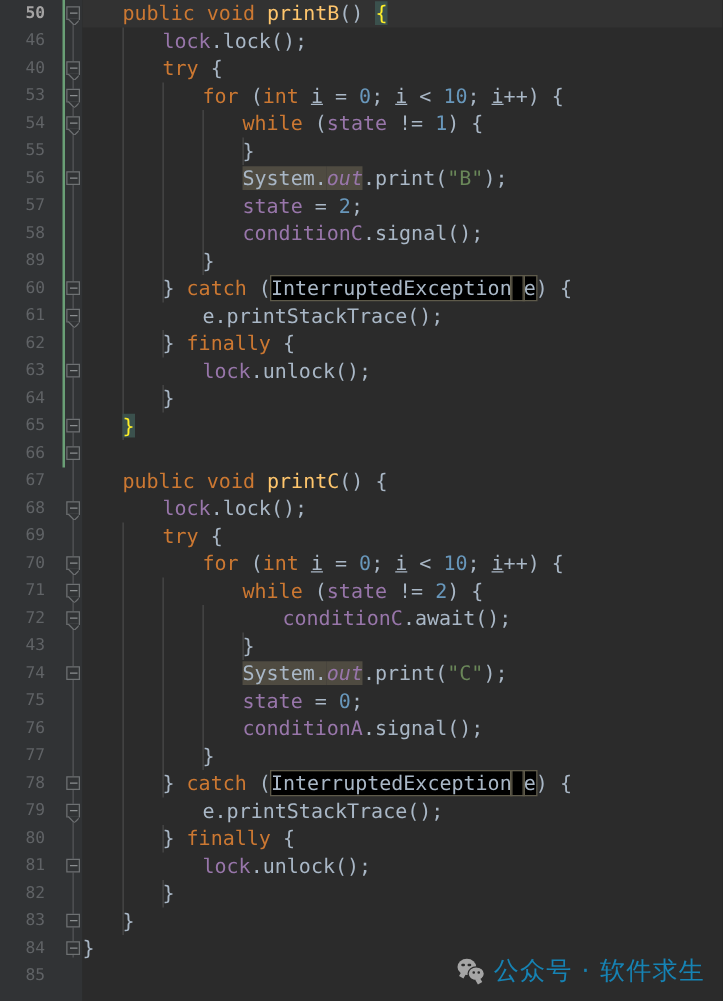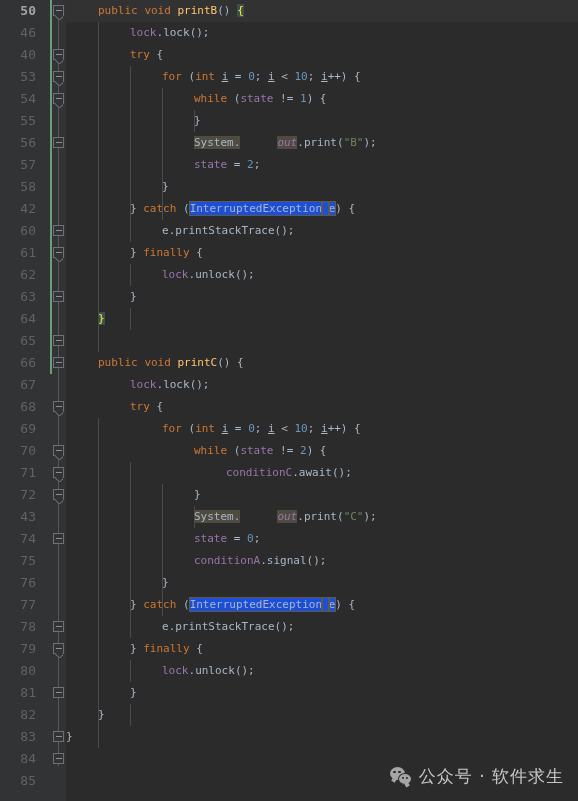--- a/index.html
+++ b/index.html
@@ -132,45 +132,45 @@
   .code-lines {
     position: absolute;
     left: 0; top: 0;
     right: 0;
   }
   .cline {
     height: 22px;
     line-height: 22px;
     white-space: pre;
     font-family: "DejaVu Sans Mono", monospace;
-    font-size: 11px;
+    font-size: 16px;
     color: #a9b7c6;
     padding-left: 32px;
     box-sizing: border-box;
   }
 
   
   .kw   { color: #cc7832; }
   .num  { color: #6897bb; }
   .str  { color: #6a8759; }
   .fld  { color: #9876aa; }
   .mname{ color: #ffc66d; }
   .plain{ color: #a9b7c6; }
-  .stat { color: #9876aa; font-style: italic; margin-left: 37px; }
+  .stat { color: #9876aa; font-style: italic; }
   .cls  { color: #a9b7c6; }
   .lvar { color: #a9b7c6; text-decoration: underline; }
   .brace-match {
     color: #ffef28;
     background: #3b514d;
   }
   .hl-search {
     background: #4f4b41;
   }
   .hl-box {
-    background: #1d4ed8;
+    background: #000000;
     outline: 1px solid #5e5a4a;
   }
 
   
   .watermark {
     position: absolute;
     right: 14px;
     bottom: 14px;
     display: flex;
     align-items: center;
@@ -213,43 +213,43 @@
     background: #d4d4d4;
     transform: rotate(-30deg);
   }
   .wechat-icon .eye {
     position: absolute;
     width: 2.3px; height: 2.3px;
     border-radius: 50%;
     background: #2b2b2b;
   }
   .wm-text {
-    color: #ffffff;
+    color: #0ea5e9;
     font-family: "DejaVu Sans", sans-serif;
-    font-size: 17px;
+    font-size: 20px;
     letter-spacing: 1px;
   }
 </style>
 </head>
 <body>
 
 <div id="editor">
 
   <div class="gutter">
     <div class="gutter-numbers" id="gutter-numbers">
         <div class="lnum active">50</div>
         <div class="lnum">46</div>
         <div class="lnum">40</div>
         <div class="lnum">53</div>
         <div class="lnum">54</div>
         <div class="lnum">55</div>
         <div class="lnum">56</div>
         <div class="lnum">57</div>
         <div class="lnum">58</div>
-        <div class="lnum">42</div>
+        <div class="lnum">89</div>
         <div class="lnum">60</div>
         <div class="lnum">61</div>
         <div class="lnum">62</div>
         <div class="lnum">63</div>
         <div class="lnum">64</div>
         <div class="lnum">65</div>
         <div class="lnum">66</div>
         <div class="lnum">67</div>
         <div class="lnum">68</div>
         <div class="lnum">69</div>
@@ -386,20 +386,21 @@
       </div>
     <div class="code-lines" id="code-lines">
         <div class="cline" style="padding-left: 32px;"><span class="kw">public</span><span class="plain"> </span><span class="kw">void</span><span class="plain"> </span><span class="mname">printB</span><span class="plain">()</span><span class="plain"> </span><span class="brace-match">{</span></div>
         <div class="cline" style="padding-left: 64px;"><span class="fld">lock</span><span class="plain">.</span><span class="plain">lock</span><span class="plain">();</span></div>
         <div class="cline" style="padding-left: 64px;"><span class="kw">try</span><span class="plain"> {</span></div>
         <div class="cline" style="padding-left: 96px;"><span class="kw">for</span><span class="plain"> (</span><span class="kw">int</span><span class="plain"> </span><span class="lvar">i</span><span class="plain"> = </span><span class="num">0</span><span class="plain">; </span><span class="lvar">i</span><span class="plain"> &lt; </span><span class="num">10</span><span class="plain">; </span><span class="lvar">i</span><span class="plain">++) {</span></div>
         <div class="cline" style="padding-left: 128px;"><span class="kw">while</span><span class="plain"> (</span><span class="fld">state</span><span class="plain"> != </span><span class="num">1</span><span class="plain">) {</span></div>
         <div class="cline" style="padding-left: 128px;"><span class="plain">}</span></div>
         <div class="cline" style="padding-left: 128px;"><span class="cls hl-search">System</span><span class="plain hl-search">.</span><span class="stat hl-search">out</span><span class="plain">.</span><span class="plain">print</span><span class="plain">(</span><span class="str">"B"</span><span class="plain">);</span></div>
         <div class="cline" style="padding-left: 128px;"><span class="fld">state</span><span class="plain"> = </span><span class="num">2</span><span class="plain">;</span></div>
+        <div class="cline" style="padding-left: 128px;"><span class="fld">conditionC</span><span class="plain">.</span><span class="plain">signal</span><span class="plain">();</span></div>
         <div class="cline" style="padding-left: 96px;"><span class="plain">}</span></div>
         <div class="cline" style="padding-left: 64px;"><span class="plain">} </span><span class="kw">catch</span><span class="plain"> (</span><span class="cls hl-box">InterruptedException</span><span class="plain hl-box"> </span><span class="plain hl-box">e</span><span class="plain">) {</span></div>
         <div class="cline" style="padding-left: 96px;"><span class="plain">e</span><span class="plain">.</span><span class="plain">printStackTrace</span><span class="plain">();</span></div>
         <div class="cline" style="padding-left: 64px;"><span class="plain">} </span><span class="kw">finally</span><span class="plain"> {</span></div>
         <div class="cline" style="padding-left: 96px;"><span class="fld">lock</span><span class="plain">.</span><span class="plain">unlock</span><span class="plain">();</span></div>
         <div class="cline" style="padding-left: 64px;"><span class="plain">}</span></div>
         <div class="cline" style="padding-left: 32px;"><span class="brace-match">}</span></div>
         <div class="cline" style="padding-left: 0px;">&nbsp;</div>
         <div class="cline" style="padding-left: 32px;"><span class="kw">public</span><span class="plain"> </span><span class="kw">void</span><span class="plain"> </span><span class="mname">printC</span><span class="plain">() {</span></div>
         <div class="cline" style="padding-left: 64px;"><span class="fld">lock</span><span class="plain">.</span><span class="plain">lock</span><span class="plain">();</span></div>

